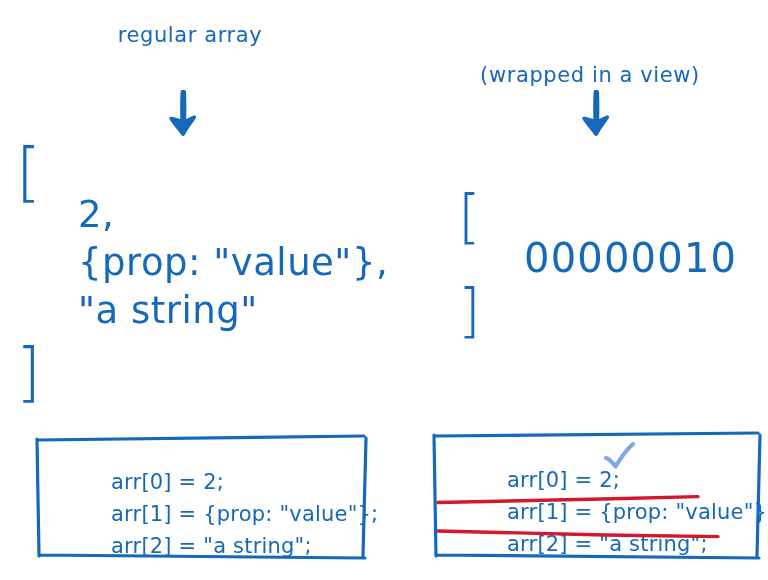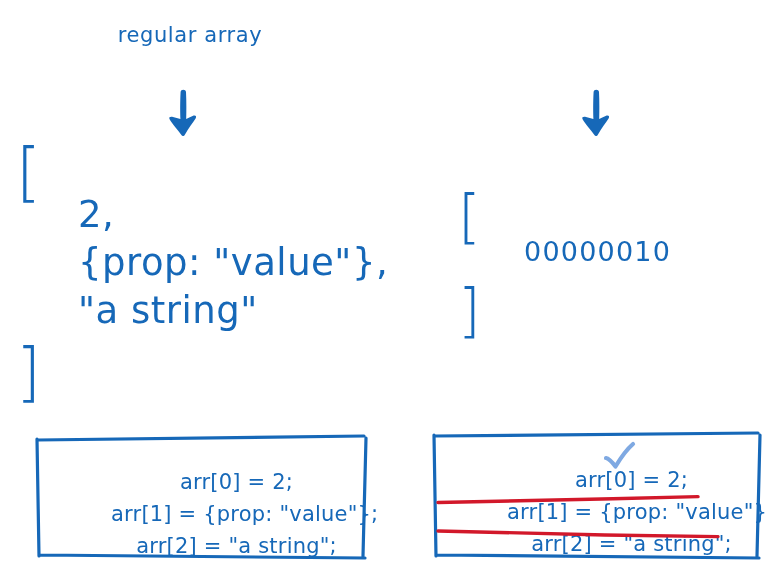--- a/index.html
+++ b/index.html
@@ -67,21 +67,21 @@
   #l-item-0 { left: 78px;  top: 196px; }
   #l-item-1 { left: 78px;  top: 244px; }
   #l-item-2 { left: 78px;  top: 292px; }
 
   #rb-open  { left: 458px; top: 188px; font-size: 58px; }
   #rb-close { left: 458px; top: 282px; font-size: 58px; }
 
   #r-bits {
     left: 524px;
     top: 238px;
-    font-size: 27px;
+    font-size: 40px;
     letter-spacing: 1.2px;
   }
 
   
   .codebox {
     position: absolute;
     box-sizing: border-box;
   }
   .codebox .frame {
     position: absolute;
@@ -99,21 +99,20 @@
   .code-line {
     position: relative;
     color: #1668b8;
     font-family: "DejaVu Sans", sans-serif;
     font-size: 21px;
     letter-spacing: 0.2px;
     line-height: 1;
     height: 32px;
     white-space: pre;
     display: block;
-    text-align: center;
   }
   .code-line .txt { display: inline-block; }
 
   #box-left  { left: 34px;  top: 432px; width: 334px; height: 128px; }
   #box-right { left: 430px; top: 430px; width: 332px; height: 130px; }
 
   
   .strike {
     position: absolute;
     left: -16px;
@@ -170,20 +169,21 @@
       <div class="code-line">
         <span class="txt">arr[1] = {prop: "value"};</span>
       </div>
       <div class="code-line">
         <span class="txt">arr[2] = "a string";</span>
       </div>
     </div>
   </div>
 
   <div class="col-title" id="title-right">
+    <div>(wrapped in a view)</div>
   </div>
 
   <svg class="arrow" id="arrow-right" width="46" height="52" viewBox="0 0 46 52" style="left:573px; top:88px;">
     <path d="M20.6 4.0 C20.0 15.0 20.2 24.5 20.4 31.0
              L13.0 29.0 C10.6 28.4 8.4 29.0 9.6 31.2
              C12.0 35.6 17.6 41.6 21.2 46.8
              C22.4 48.6 24.0 48.2 25.0 46.4
              C28.4 40.4 32.8 34.6 35.6 30.4
              C37.0 28.2 35.4 26.8 32.6 28.0
              C30.4 28.9 28.2 30.0 26.2 30.9

